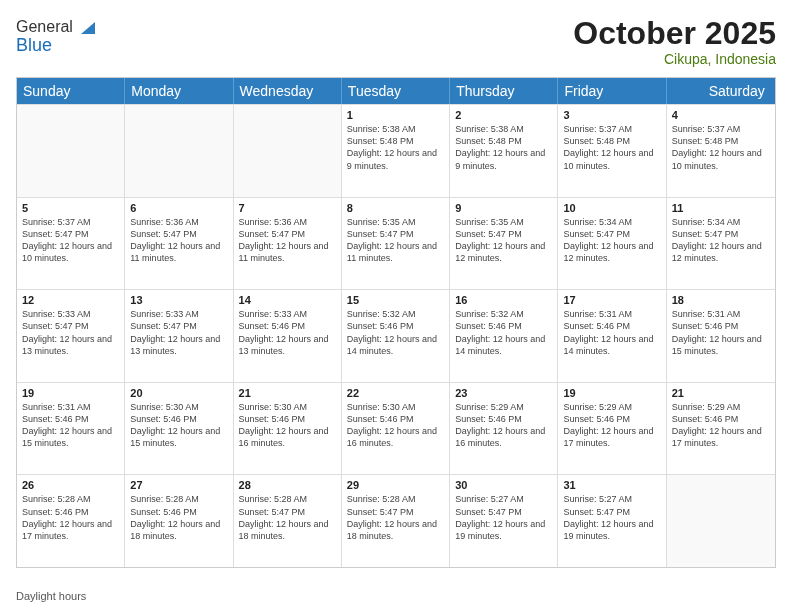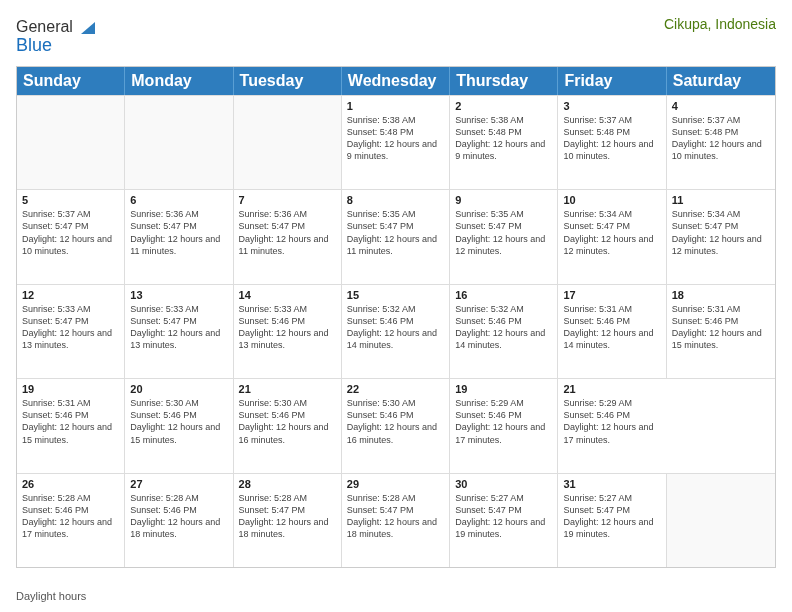--- a/index.html
+++ b/index.html
@@ -53,26 +53,26 @@
       flex-direction: column;
       border: 1px solid #ccc;
     }
     .cal-header {
       display: grid;
       grid-template-columns: repeat(7, 1fr);
       background: #2e7dbe;
     }
     .cal-header-cell {
       color: #fff;
-      font-size: 16px;
-      font-weight: bold;
+      font-size: 14px;
+      font-weight: normal;
       padding: 5px 6px;
       border-right: 1px solid #5a9fd4;
     }
-    .cal-header-cell:last-child { border-right: none; }
+    .cal-header-cell:last-child { border-right: none; margin-left: 36px; }
     .cal-body {
       flex: 1;
       display: flex;
       flex-direction: column;
     }
     .cal-row {
       display: grid;
       grid-template-columns: repeat(7, 1fr);
       flex: 1;
       border-top: 1px solid #ddd;
@@ -116,30 +116,31 @@
           <span class="logo-general">General</span>
 
           <svg class="logo-icon" viewBox="0 0 22 22">
             <polygon points="4,18 18,18 18,6" fill="#2e7dbe"></polygon>
           </svg>
         </div>
         <div class="logo-blue" style="font-size:18px;font-weight:normal;color:#1a6fbd;margin-top:-2px;">Blue</div>
       </div>
     </div>
     <div class="title-block">
+      <div class="month-title">October 2025</div>
       <div class="location">Cikupa, Indonesia</div>
     </div>
   </div>
 
   <div class="calendar">
     <div class="cal-header">
     <div class="cal-header-cell">Sunday</div>
         <div class="cal-header-cell">Monday</div>
+        <div class="cal-header-cell">Wednesday</div>
         <div class="cal-header-cell">Tuesday</div>
-        <div class="cal-header-cell">Wednesday</div>
         <div class="cal-header-cell">Thursday</div>
         <div class="cal-header-cell">Friday</div>
         <div class="cal-header-cell">Saturday</div>
       </div>
     <div class="cal-body">
     <div class="cal-row">
           <div class="cal-cell empty"></div>
           <div class="cal-cell empty"></div>
           <div class="cal-cell empty"></div>
           <div class="cal-cell">
@@ -274,20 +275,26 @@
 Sunset: 5:46 PM
 Daylight: 12 hours and 16 minutes.</div>
           </div>
           <div class="cal-cell">
             <div class="day-num">22</div>
             <div class="day-info">Sunrise: 5:30 AM
 Sunset: 5:46 PM
 Daylight: 12 hours and 16 minutes.</div>
           </div>
           <div class="cal-cell">
+            <div class="day-num">23</div>
+            <div class="day-info">Sunrise: 5:29 AM
+Sunset: 5:46 PM
+Daylight: 12 hours and 16 minutes.</div>
+          </div>
+          <div class="cal-cell">
             <div class="day-num">19</div>
             <div class="day-info">Sunrise: 5:29 AM
 Sunset: 5:46 PM
 Daylight: 12 hours and 17 minutes.</div>
           </div>
           <div class="cal-cell">
             <div class="day-num">21</div>
             <div class="day-info">Sunrise: 5:29 AM
 Sunset: 5:46 PM
 Daylight: 12 hours and 17 minutes.</div>

